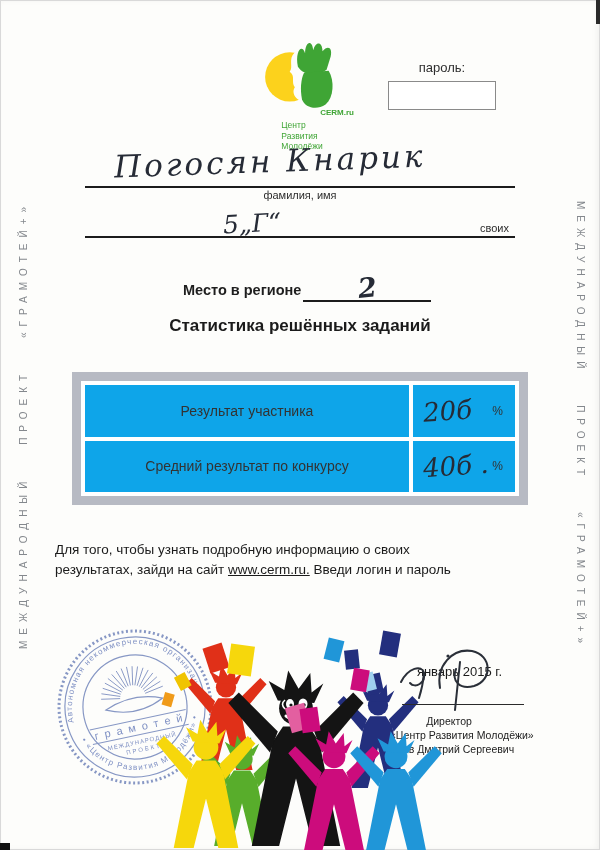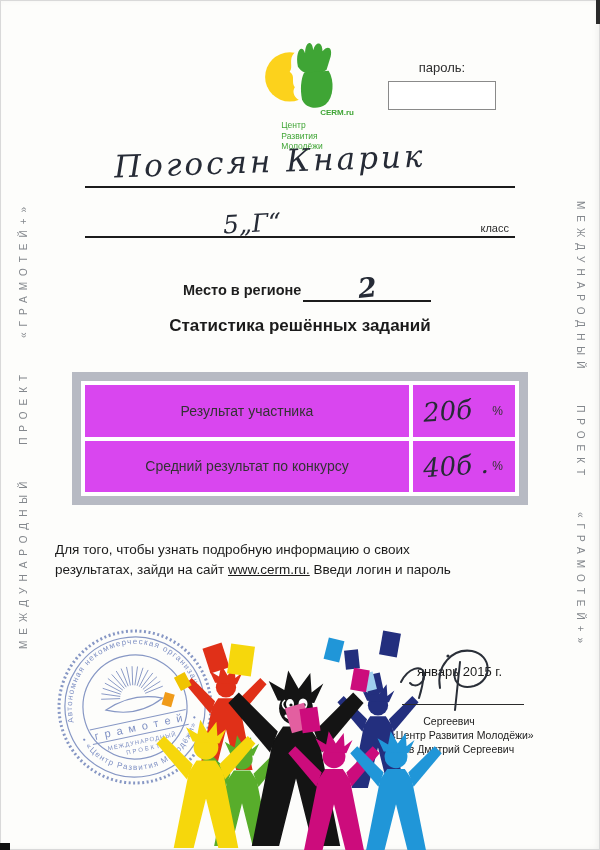--- a/index.html
+++ b/index.html
@@ -38,21 +38,21 @@
   .class-caption{position:absolute;right:6px;bottom:2px;}
   
   .region-row{position:absolute;left:183px;top:278px;display:flex;align-items:center;font-size:14.5px;color:#1e1e1e;font-weight:bold;}
   .region-line{display:inline-block;width:128px;border-bottom:2px solid #1c1c1c;text-align:center;margin-left:2px;}
   .region-line .hw{font-size:27px;line-height:20px;display:inline-block;transform:rotate(-6deg);}
   
   .stats-title{position:absolute;left:0;top:316px;width:600px;text-align:center;font-size:17px;font-weight:bold;color:#1b1b1b;}
   
   .stats-panel{position:absolute;left:72px;top:372px;width:456px;height:133px;background:#b7bac3;padding:9px;box-sizing:border-box;}
   .stats-grid{height:100%;display:grid;grid-template-columns:1fr 102px;grid-auto-rows:1fr;gap:4px;background:#fff;border:4px solid #fff;box-sizing:border-box;}
-  .cell{background:#d946ef;display:flex;align-items:center;justify-content:center;}
+  .cell{background:#0ea5e9;display:flex;align-items:center;justify-content:center;}
   .cell-label{font-size:14px;color:#333;}
   .cell-value{justify-content:flex-start;padding-left:10px;position:relative;}
   .cell-value .hw{font-size:26px;transform:rotate(-4deg);}
   .unit{position:absolute;right:12px;top:50%;transform:translateY(-50%);font-size:12px;color:#333;}
   
   .info{position:absolute;left:55px;top:540px;width:490px;text-align:left;font-size:13.5px;line-height:1.5;color:#1b1b1b;}
   .info .link{text-decoration:underline;}
   
   .date{position:absolute;right:98px;top:664px;font-size:13px;color:#1b1b1b;}
   .signature{position:absolute;right:72px;top:640px;z-index:4;}
@@ -94,24 +94,25 @@
     <div class="org-row">
       <div class="org-right">Центр
 Развития
 Молодёжи</div>
     </div>
   </div>
 
   <div class="rule-line name-line">
     <span class="hw">Погосян Кнарик</span>
   </div>
+  <div class="caption name-caption">фамилия, имя</div>
 
   <div class="rule-line class-line">
     <span class="hw">5„Г“</span>
-    <span class="caption class-caption">класс</span>
+    <span class="caption class-caption">своих</span>
   </div>
 
   <div class="region-row">
     <span>Место в регионе</span>
     <span class="region-line">
       <span class="hw">2</span>
     </span>
   </div>
 
   <div class="stats-title">Статистика решённых заданий</div>
@@ -147,21 +148,21 @@
       <path d="M5,42 C12,28 26,24 28,33 C30,43 19,49 14,43"></path>
       <path d="M28,33 C27,44 25,52 23,58"></path>
       <path d="M44,48 C40,26 56,8 76,11 C96,15 97,40 78,46 C64,50 55,41 60,29"></path>
       <path d="M64,22 L59,70"></path>
     </g>
     <circle cx="52" cy="16" r="1.6" fill="#2a2f38"></circle>
   </svg>
   <div class="sig-line"></div>
 
   <div class="director">
-    <div>Сергеевич</div>
+    <div>Директор</div>
     <div>АНО «Центр Развития Молодёжи»</div>
     <div>Попов Дмитрий Сергеевич</div>
   </div>
 
   <svg class="stamp" width="158" height="158" viewBox="0 0 158 158">
     <defs>
       <path id="arc-top" d="M16,79 A63,63 0 0 1 142,79"></path>
       <path id="arc-bottom" d="M16,79 A63,63 0 0 0 142,79"></path>
     </defs>
     <circle cx="79" cy="79" r="76" fill="none" stroke="#7d8fc0" stroke-width="3" stroke-dasharray="2 2.5"></circle>

